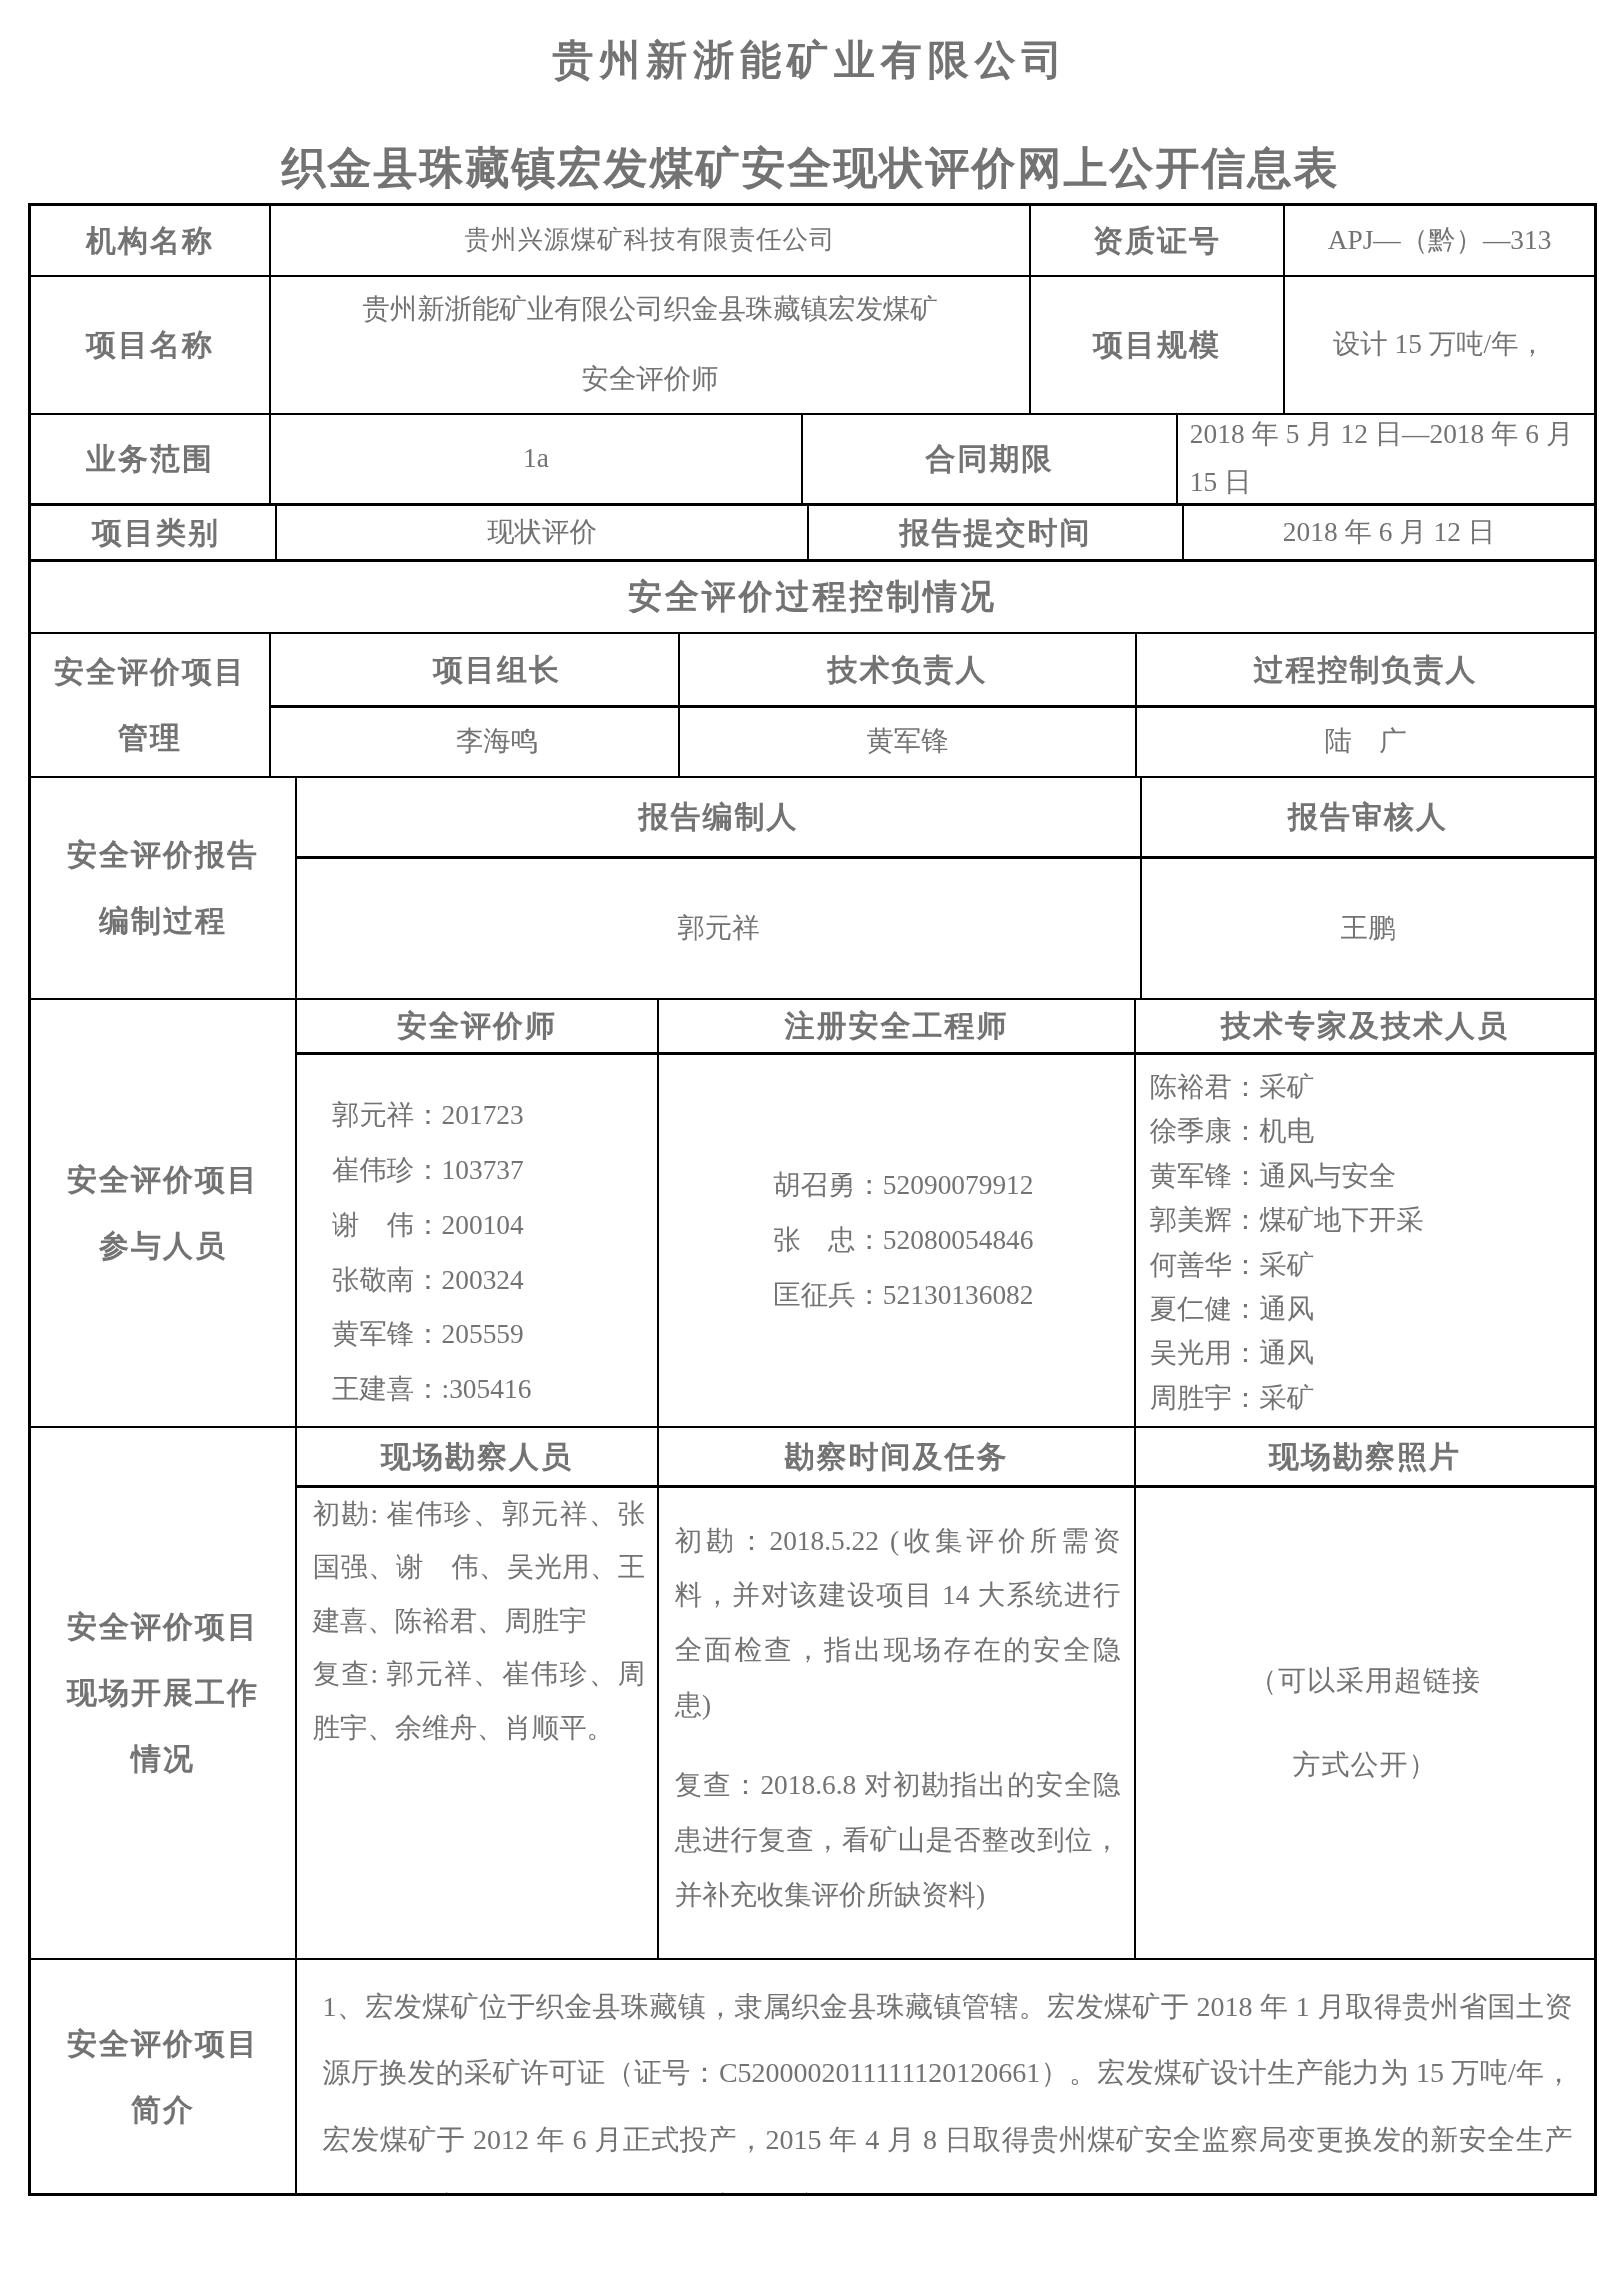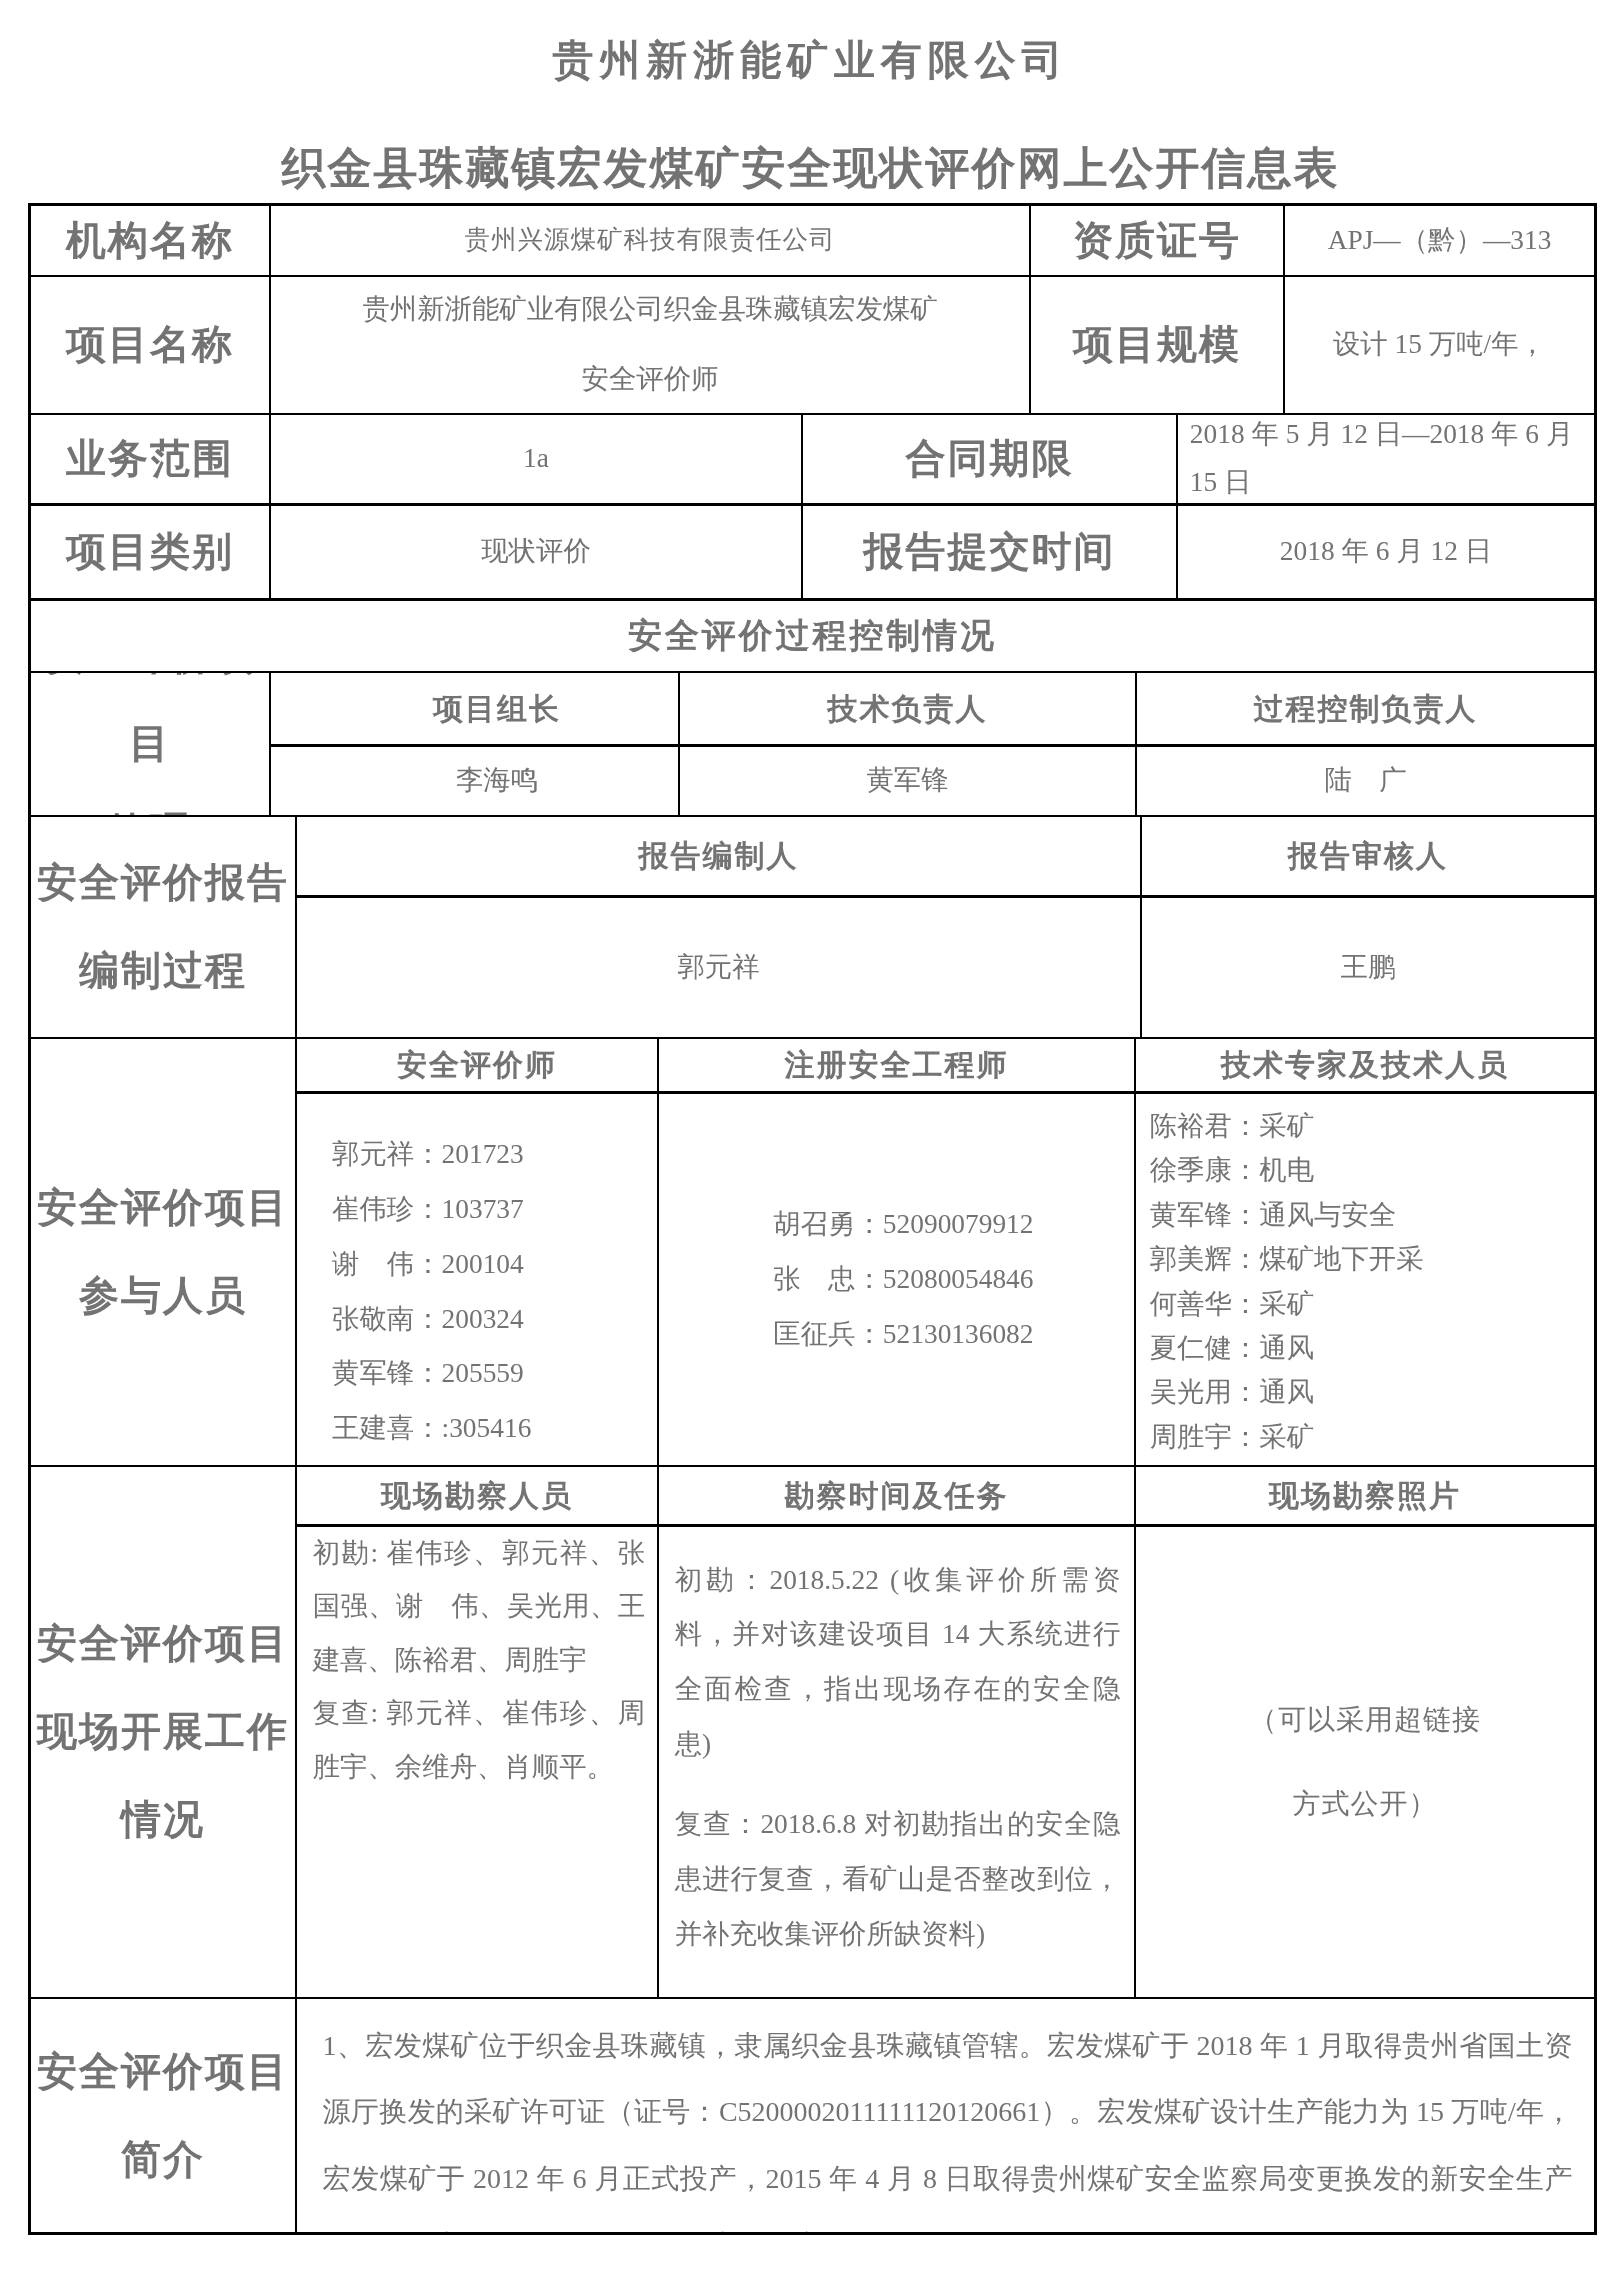--- a/index.html
+++ b/index.html
@@ -33,35 +33,35 @@
   .band.thickb { border-bottom: 3.9px solid #000; }
   .c {
     display: flex; align-items: center; justify-content: center;
     text-align: center;
     border-right: 2px solid #000;
     font-size: 27.4px;
     line-height: 1.6;
     overflow: hidden;
   }
   .c:last-child { border-right: none; }
-  .lab { font-weight: bold; font-size: 40px; white-space: pre-line; line-height: 2.2; letter-spacing: 2px; }
+  .lab { font-weight: bold; font-size: 30px; white-space: pre-line; line-height: 2.2; letter-spacing: 2px; }
   .hdr { font-weight: bold; font-size: 30px; letter-spacing: 2px; }
   .pre { white-space: pre-line; }
   .rmain { flex: 1; display: flex; flex-direction: column; }
   .hrow { display: flex; border-bottom: 3.9px solid #000; }
   .vrow { display: flex; flex: 1; }
   .hrow .c, .vrow .c { height: auto; }
   
   .rowA1 { height: 71px; }
   .rowA2 { height: 138px; }
   .wA0 { width: 240px; } .wA1 { width: 760px; } .wA2 { width: 254px; } .wA3 { flex: 1; }
   .org-val { font-size: 25.5px; letter-spacing: 1px; }
   .proj-val { line-height: 2.55; }
   
-  .rowB1 { height: 91px; } .rowB2 { height: 95px; }
+  .rowB1 { height: 91px; } .rowB2 { height: 56px; padding-left: 6px; }
   .wB0 { width: 240px; } .wB1 { width: 532px; } .wB2 { width: 375px; } .wB3 { flex: 1; }
   .contract { justify-content: flex-start; text-align: left; padding: 3.9px 9.8px 3.9px 11.8px; line-height: 1.75; }
   
   .rowC { height: 72px; }
   .sec-hdr { width: 100%; font-weight: bold; font-size: 34px; letter-spacing: 2.9px; }
   
   .bandD { height: 144px; }
   .wD0 { width: 240px; } .wD1 { width: 409px; padding-left: 45px; } .wD2 { width: 457px; } .wD3 { flex: 1; }
   .bandD .hrow { height: 74px; }
   

